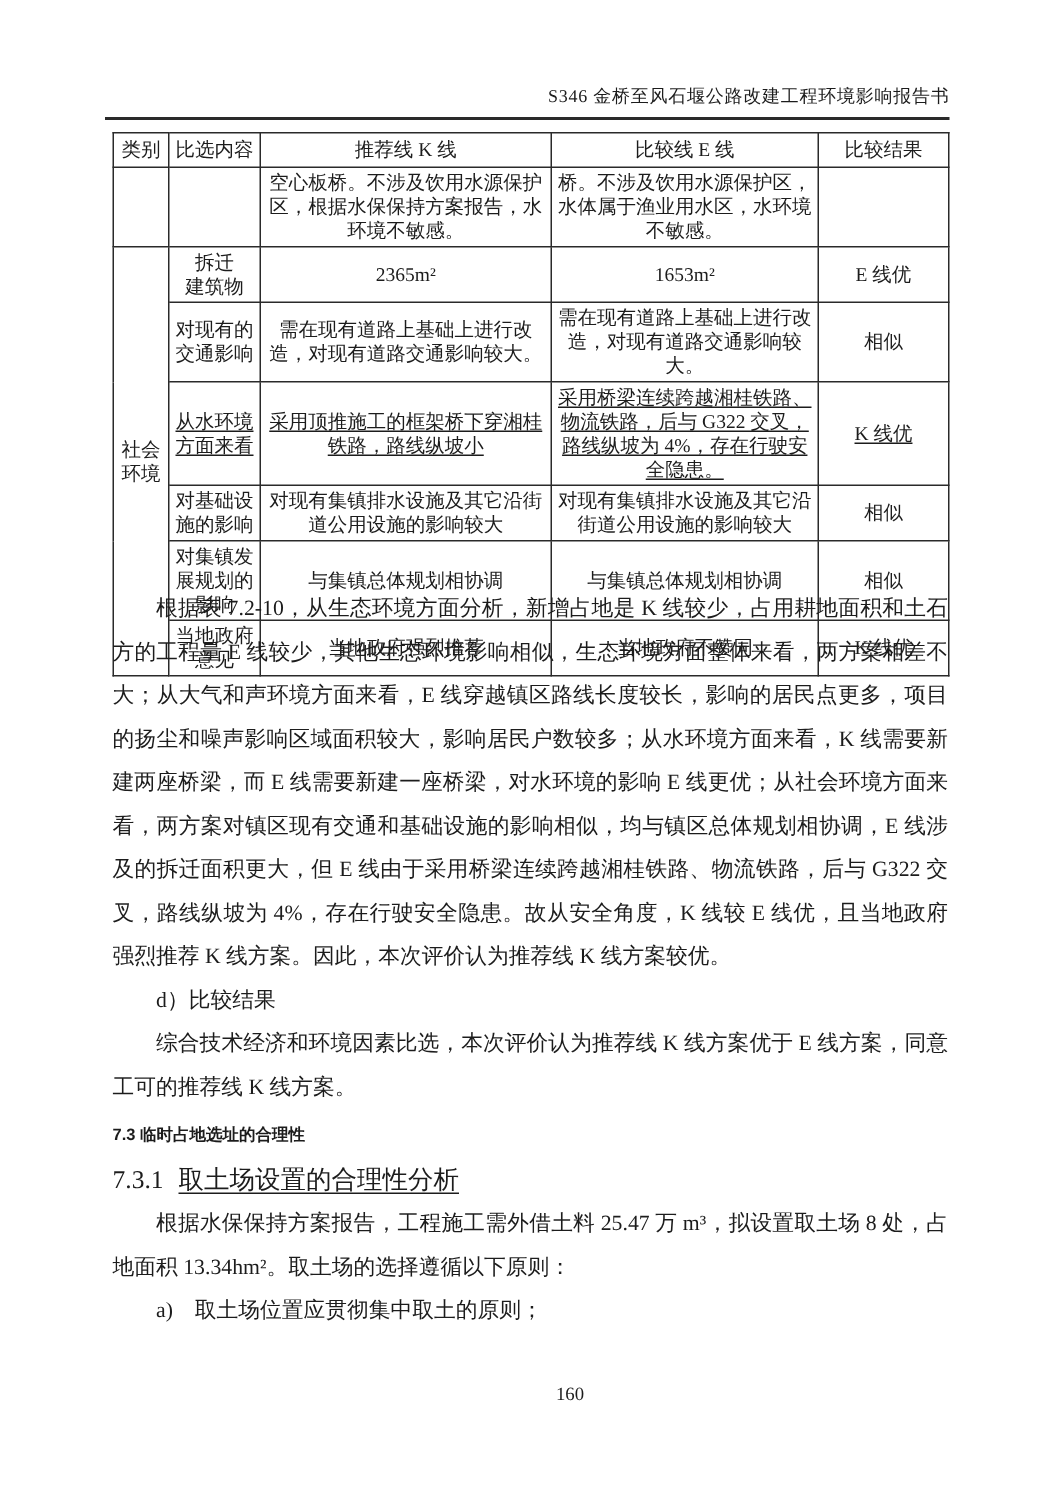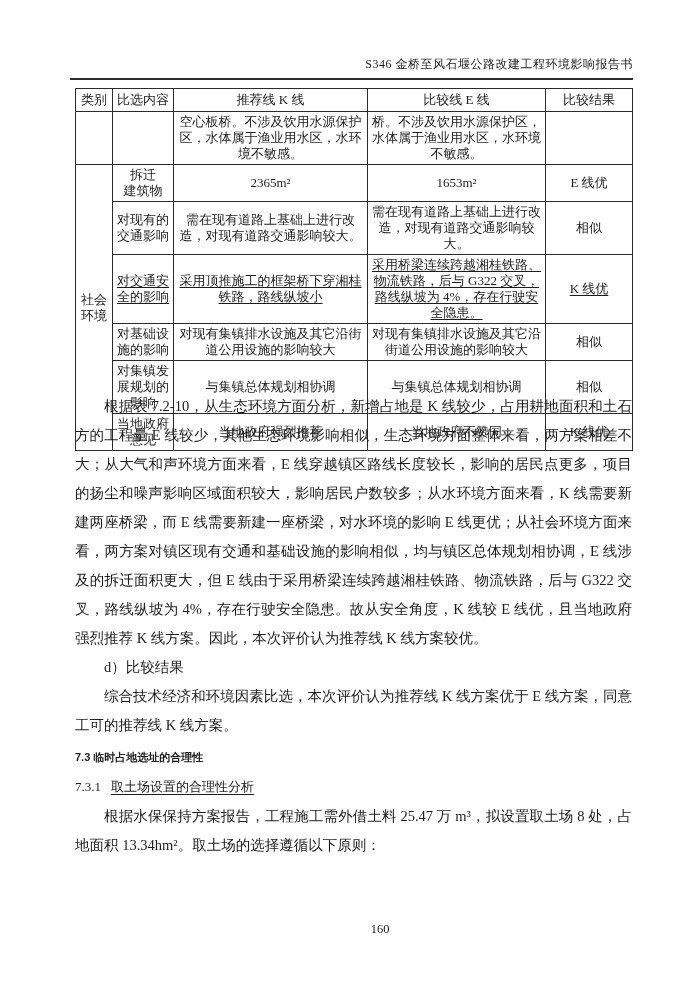--- a/index.html
+++ b/index.html
@@ -60,21 +60,21 @@
   .content .list-line { padding-left: 2em; }
   .h73 {
     font-family: "Liberation Sans", "DejaVu Sans", sans-serif;
     font-weight: bold;
     font-size: 11px;
     margin-top: 3px;
     line-height: 29px;
     text-align: left;
   }
   .h731 {
-    font-size: 13px;
+    font-size: 17px;
     line-height: 30px;
     text-align: left;
   }
   .h731 .title { text-decoration: underline; text-underline-offset: 3px; margin-left: 10px; }
   
   .page-footer {
     position: absolute;
     top: 922px;
     left: 0;
     width: 100%;
@@ -104,41 +104,41 @@
         <tr style="height:23px;">
       <th>类别</th>
       <th>比选内容</th>
       <th>推荐线 K 线</th>
       <th>比较线 E 线</th>
       <th>比较结果</th>
     </tr>
     <tr style="height:47px;">
       <td></td>
       <td></td>
-      <td>空心板桥。不涉及饮用水源保护区，水体属于渔业用水区，水环境不敏感。</td>
+      <td>空心板桥。不涉及饮用水源保护区，根据水保保持方案报告，水环境不敏感。</td>
       <td>桥。不涉及饮用水源保护区，水体属于渔业用水区，水环境不敏感。</td>
       <td></td>
     </tr>
     <tr style="height:34px;">
       <td rowspan="6" class="pre-line">社会
 环境</td>
       <td class="pre-line">拆迁
 建筑物</td>
       <td>2365m²</td>
       <td>1653m²</td>
       <td>E 线优</td>
     </tr>
     <tr style="height:35px;">
       <td>对现有的交通影响</td>
       <td>需在现有道路上基础上进行改造，对现有道路交通影响较大。</td>
       <td>需在现有道路上基础上进行改造，对现有道路交通影响较大。</td>
       <td>相似</td>
     </tr>
     <tr class="u-row" style="height:62px;">
-      <td>对交通安全的影响</td>
+      <td>从水环境方面来看</td>
       <td>采用顶推施工的框架桥下穿湘桂铁路，路线纵坡小</td>
       <td>采用桥梁连续跨越湘桂铁路、物流铁路，后与 G322 交叉，路线纵坡为 4%，存在行驶安全隐患。</td>
       <td>K 线优</td>
     </tr>
     <tr style="height:34px;">
       <td>对基础设施的影响</td>
       <td>对现有集镇排水设施及其它沿街道公用设施的影响较大</td>
       <td>对现有集镇排水设施及其它沿街道公用设施的影响较大</td>
       <td>相似</td>
     </tr>
@@ -157,19 +157,20 @@
   </tbody>
     </table>
 
   <div class="content">
     <p class="indent">根据表 7.2-10，从生态环境方面分析，新增占地是 K 线较少，占用耕地面积和土石方的工程量 E 线较少，其他生态环境影响相似，生态环境方面整体来看，两方案相差不大；从大气和声环境方面来看，E 线穿越镇区路线长度较长，影响的居民点更多，项目的扬尘和噪声影响区域面积较大，影响居民户数较多；从水环境方面来看，K 线需要新建两座桥梁，而 E 线需要新建一座桥梁，对水环境的影响 E 线更优；从社会环境方面来看，两方案对镇区现有交通和基础设施的影响相似，均与镇区总体规划相协调，E 线涉及的拆迁面积更大，但 E 线由于采用桥梁连续跨越湘桂铁路、物流铁路，后与 G322 交叉，路线纵坡为 4%，存在行驶安全隐患。故从安全角度，K 线较 E 线优，且当地政府强烈推荐 K 线方案。因此，本次评价认为推荐线 K 线方案较优。</p>
     <p class="list-line">d）比较结果</p>
     <p class="indent">综合技术经济和环境因素比选，本次评价认为推荐线 K 线方案优于 E 线方案，同意工可的推荐线 K 线方案。</p>
     <p class="h73">7.3 临时占地选址的合理性</p>
     <p class="h731"><span>7.3.1</span><span class="title">取土场设置的合理性分析</span></p>
     <p class="indent">根据水保保持方案报告，工程施工需外借土料 25.47 万 m³，拟设置取土场 8 处，占地面积 13.34hm²。取土场的选择遵循以下原则：</p>
+    <p class="list-line">a)　取土场位置应贯彻集中取土的原则；</p>
   </div>
 
   <div class="page-footer">
     <span>160</span>
   </div>
 
 </div>
 
 </body></html>

